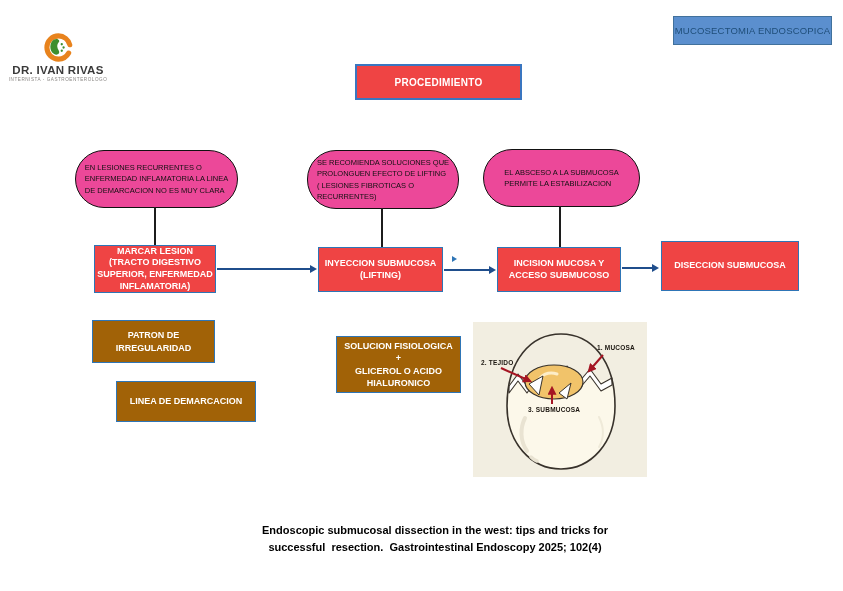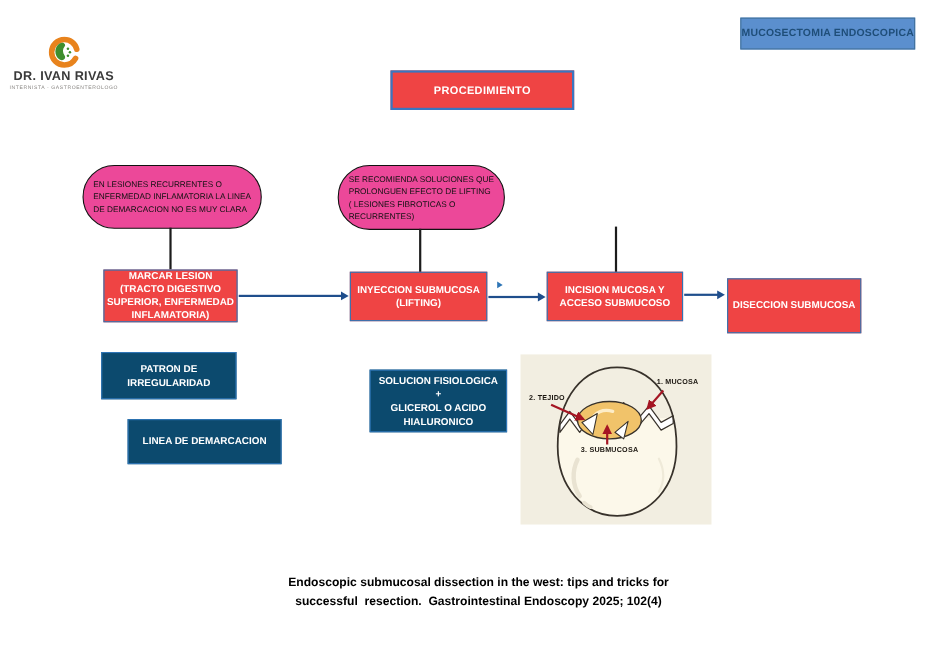--- a/index.html
+++ b/index.html
@@ -9,21 +9,21 @@
 
   
   .logo{left:8px;top:33px;width:100px;text-align:center;}
   .logo svg{display:block;margin:0 auto;}
   .logo-name{display:block;font-weight:bold;font-size:11.5px;color:#3a3a3a;letter-spacing:.3px;margin-top:2px;}
   .logo-sub{display:block;font-size:4.6px;color:#8a8784;letter-spacing:.55px;margin-top:1px;}
 
   
   .badge{left:673px;top:16px;width:159px;height:29px;background:#5B8FCE;border:1px solid #41719C;
          display:flex;align-items:center;justify-content:center;
-         color:#1F4E79;font-weight:bold;font-size:9.5px;letter-spacing:.2px;}
+         color:#1F4E79;font-weight:normal;font-size:9.5px;letter-spacing:.2px;}
 
   
   .proc{left:355px;top:64px;width:167px;height:36px;background:#ef4444;border:2px solid #3A76C0;
         display:flex;align-items:center;justify-content:center;
         color:#ffffff;font-weight:bold;font-size:10px;letter-spacing:.3px;}
 
   
   .oval{background:#ec4899;border:1.5px solid #111;border-radius:29px;
         display:flex;align-items:center;justify-content:center;text-align:left;
         font-weight:normal;font-size:7.5px;line-height:1.5;color:#111;white-space:pre-line;padding:2px 8px;}
@@ -39,24 +39,24 @@
   .ahead-sm{width:0;height:0;border-top:3.5px solid transparent;border-bottom:3.5px solid transparent;
          border-left:5.5px solid #2E75B6;}
 
   
   .step{background:#ef4444;border:1px solid #2E75B6;color:#fff;font-weight:bold;font-size:9px;
         line-height:1.3;display:flex;align-items:center;justify-content:center;text-align:center;
         white-space:pre-line;padding:2px;}
   .step1{left:94px;top:245px;width:122px;height:48px;}
   .step2{left:318px;top:247px;width:125px;height:45px;}
   .step3{left:497px;top:247px;width:124px;height:45px;}
-  .step4{left:661px;top:253px;width:122px;height:50px;}
+  .step4{left:661px;top:241px;width:138px;height:50px;}
 
   
-  .note{background:#0c4a6e;border:1.5px solid #2E75B6;color:#fff;font-weight:bold;font-size:9px;
+  .note{background:#a16207;border:1.5px solid #2E75B6;color:#fff;font-weight:bold;font-size:9px;
         line-height:1.35;display:flex;align-items:center;justify-content:center;text-align:center;
         white-space:pre-line;padding:2px;}
   .note1{left:92px;top:320px;width:123px;height:43px;}
   .note2{left:92px;top:381px;width:140px;height:41px;margin-left:24px;}
   .note3{left:320px;top:336px;width:125px;height:57px;margin-left:16px;}
 
   
   .egg-panel{left:473px;top:322px;width:174px;height:155px;}
   .egg-label{position:absolute;font-weight:bold;font-size:6.5px;color:#1b1610;letter-spacing:.2px;}
   .lbl-mucosa{left:124px;top:22px;}
@@ -88,20 +88,22 @@
 
   <div class="abs proc">PROCEDIMIENTO</div>
 
   <div class="abs oval oval1">EN LESIONES RECURRENTES O
 ENFERMEDAD INFLAMATORIA LA LINEA
 DE DEMARCACION NO ES MUY CLARA</div>
   <div class="abs oval oval2">SE RECOMIENDA SOLUCIONES QUE
 PROLONGUEN EFECTO DE LIFTING
 ( LESIONES FIBROTICAS O
 RECURRENTES)</div>
+  <div class="abs oval oval3">EL ABSCESO A LA SUBMUCOSA
+PERMITE LA ESTABILIZACION</div>
 
   <div class="abs vline" style="left:154px;top:207px;height:38px;"></div>
   <div class="abs vline" style="left:381px;top:208px;height:40px;"></div>
   <div class="abs vline" style="left:559px;top:206px;height:42px;"></div>
 
   <div class="abs step step1">MARCAR LESION
 (TRACTO DIGESTIVO
 SUPERIOR, ENFERMEDAD
 INFLAMATORIA)</div>
   <div class="abs step step2">INYECCION SUBMUCOSA

